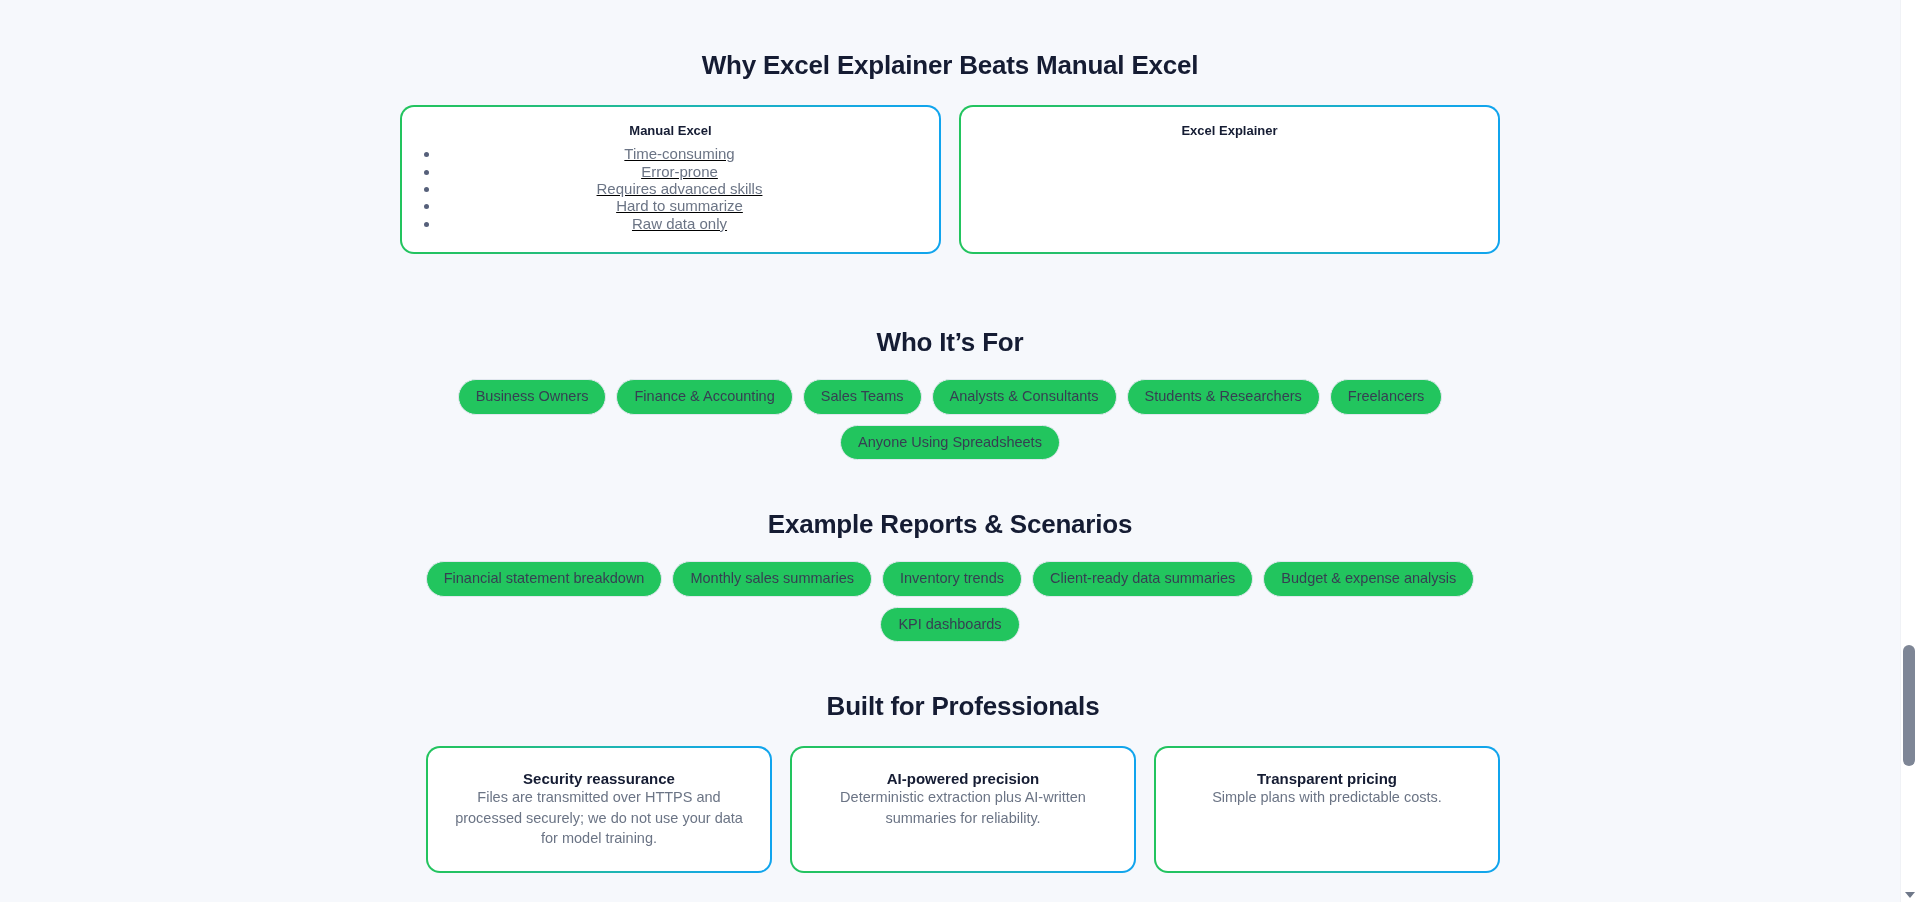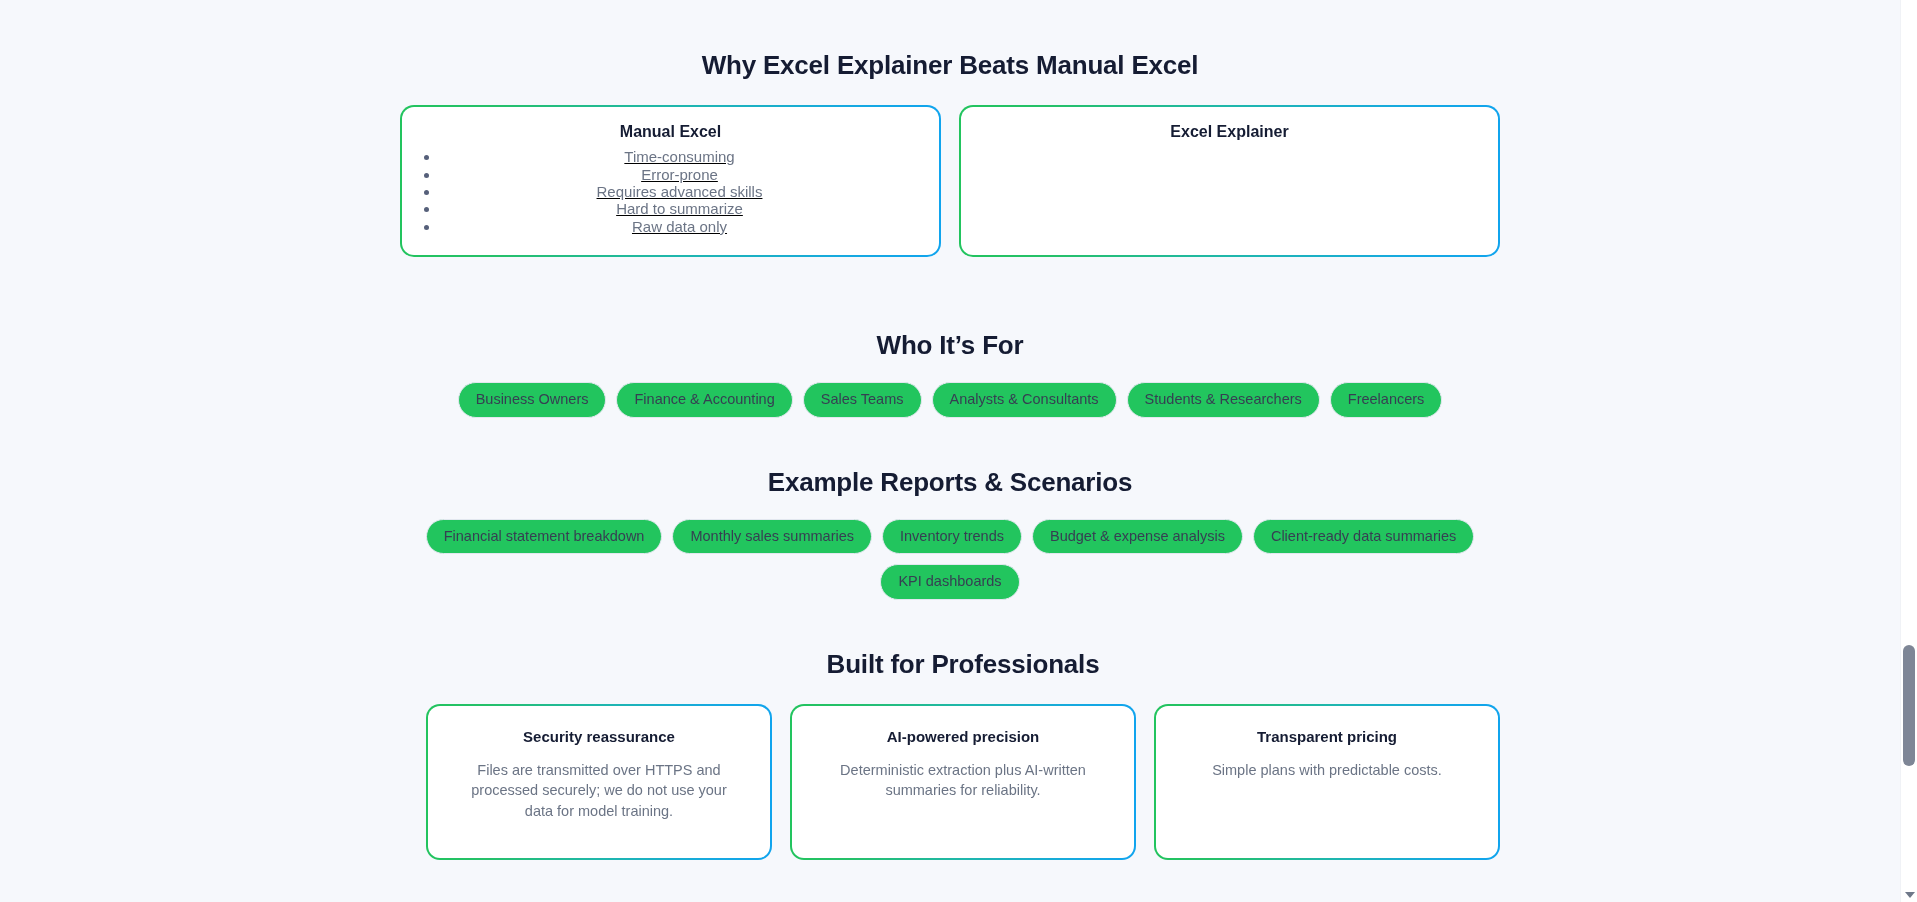--- a/index.html
+++ b/index.html
@@ -74,21 +74,21 @@
     display: flex;
     gap: 18px;
     margin-top: 24px;
   }
   .compare-card {
     flex: 1;
     padding: 16px 20px 20px 20px;
   }
   .compare-card .card-head {
     text-align: center;
-    font-size: 16px;
+    font-size: 13px;
     font-weight: 700;
     color: #151c33;
     margin: 0 0 7px 0;
   }
   .compare-list {
     list-style: disc;
     margin: 0;
     padding: 0 0 0 18px;
     text-align: center;
     text-decoration: underline;
@@ -147,21 +147,21 @@
     font-size: 15px;
     font-weight: 700;
     color: #151c33;
     margin: 0 0 0 0;
   }
   .pro-card .pro-body {
     text-align: center;
     font-size: 14.5px;
     color: #6b7485;
     line-height: 20.5px;
-    margin: 15px;
+    margin: 0;
   }
 
   
   .scrollbar {
     position: absolute;
     top: 0;
     right: 0;
     width: 17px;
     height: 902px;
     background: #ffffff;
@@ -219,31 +219,32 @@
 
     <section class="block-who">
       <h2 class="section-title">Who It’s For</h2>
       <div class="chip-group">
         <span class="chip">Business Owners</span>
         <span class="chip">Finance &amp; Accounting</span>
         <span class="chip">Sales Teams</span>
         <span class="chip">Analysts &amp; Consultants</span>
         <span class="chip">Students &amp; Researchers</span>
         <span class="chip">Freelancers</span>
+        <span class="chip">Anyone Using Spreadsheets</span>
       </div>
     </section>
 
     <section class="block-reports">
       <h2 class="section-title">Example Reports &amp; Scenarios</h2>
       <div class="chip-group">
         <span class="chip">Financial statement breakdown</span>
         <span class="chip">Monthly sales summaries</span>
         <span class="chip">Inventory trends</span>
+        <span class="chip">Client-ready data summaries</span>
         <span class="chip">Budget &amp; expense analysis</span>
-        <span class="chip">Client-ready data summaries</span>
         <span class="chip">KPI dashboards</span>
       </div>
     </section>
 
     <section class="block-built">
       <h2 class="section-title">Built for Professionals</h2>
       <div class="pro-row">
 
         <div class="grad-card pro-card">
           <h3 class="pro-title">Security reassurance</h3>

